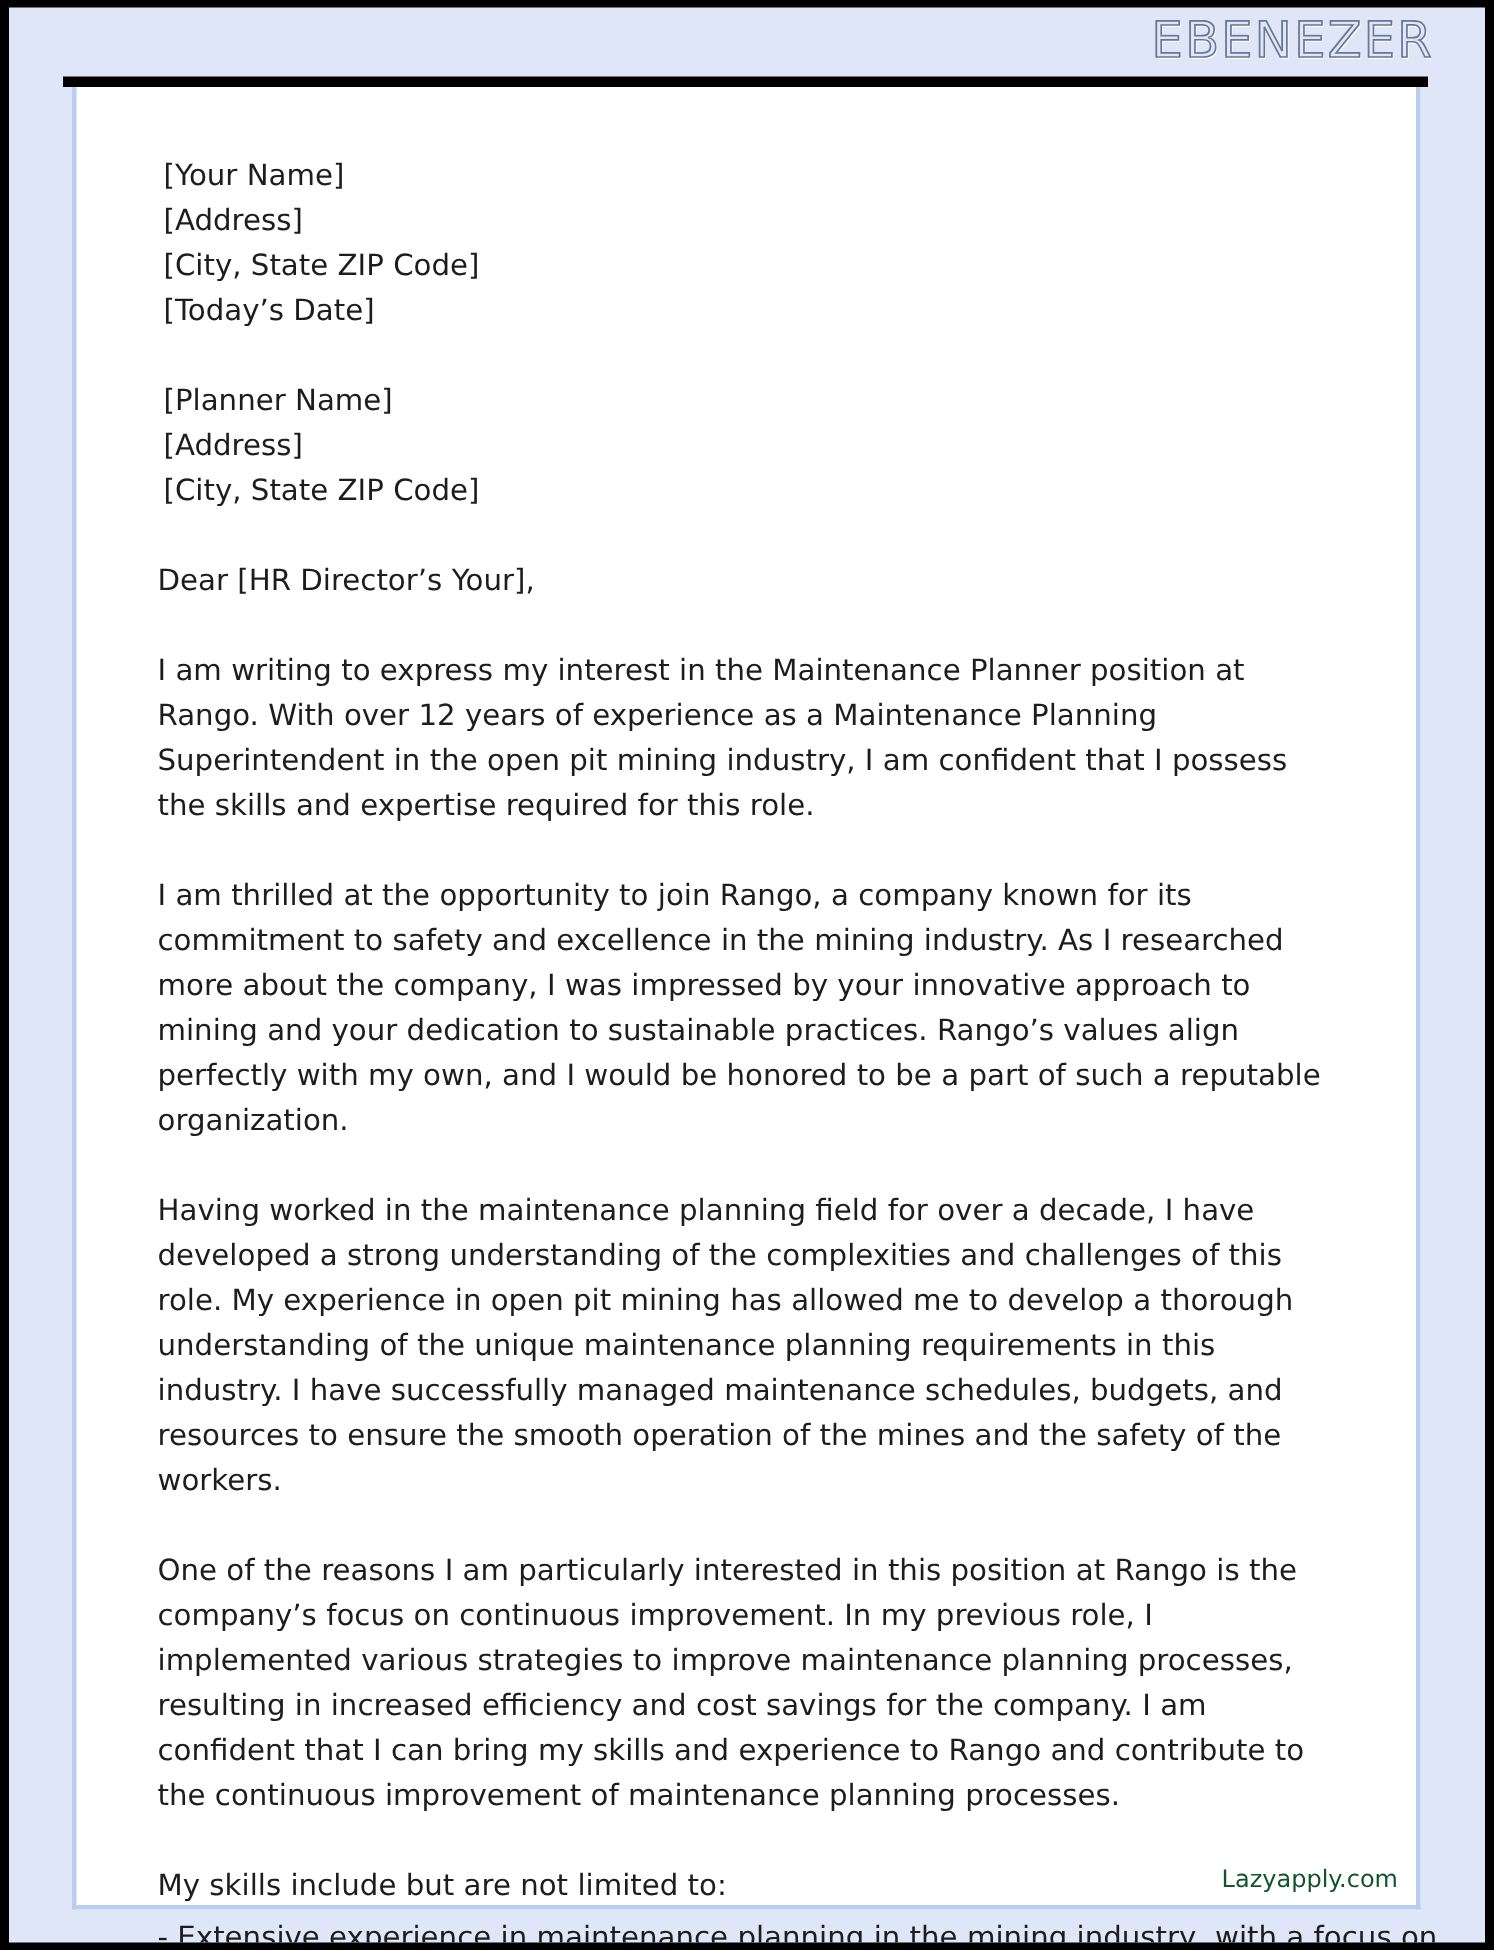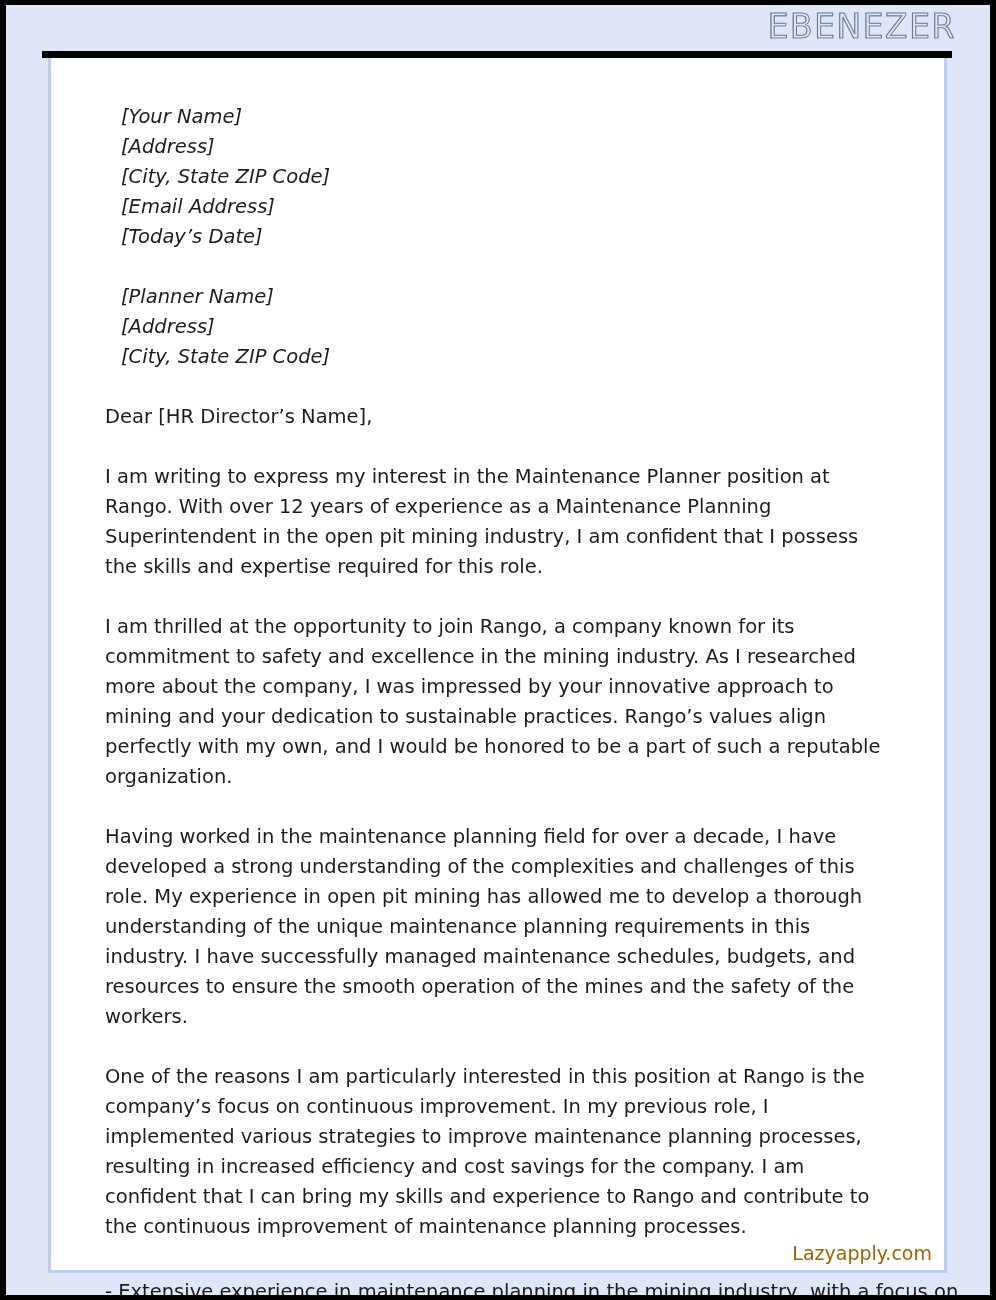--- a/index.html
+++ b/index.html
@@ -93,22 +93,21 @@
 
   
   .letter-text {
     font-family: "DejaVu Sans", sans-serif;
     font-size: 19.5px;
     line-height: 30px;
     color: #1d1d1d;
     width: 800px;
   }
   .addr-block {
-    margin: 0 0 30px 16px;
-    font-style: italic;
+    margin: 0 0 30px 4px;
   }
   .addr-line {
     display: block;
     white-space: nowrap;
   }
   .salutation {
     margin: 0 0 30px 0;
   }
   .body-para {
     margin: 0 16px 30px 0;
@@ -116,23 +115,23 @@
   .skills-intro {
     margin: 0;
   }
 
   
   .watermark {
     position: absolute;
     right: 12px;
     bottom: 8px;
     font-family: "DejaVu Sans", sans-serif;
-    font-size: 19px;
+    font-size: 16px;
     line-height: 18px;
-    color: #a16207;
+    color: #14532d;
     white-space: nowrap;
     user-select: none;
   }
 
   
   .overflow-line {
     position: absolute;
     top: 1272px;
     left: 99px;
     width: 860px;
@@ -155,31 +154,30 @@
   <div class="top-rule"></div>
 
   <div class="sheet">
     <div class="sheet-inner">
       <div class="letter-text">
 
         <div class="addr-block">
           <span class="addr-line">[Your Name]</span>
           <span class="addr-line">[Address]</span>
           <span class="addr-line">[City, State ZIP Code]</span>
-          <span class="addr-line">[Email Address]</span>
           <span class="addr-line">[Today’s Date]</span>
         </div>
 
         <div class="addr-block">
           <span class="addr-line">[Planner Name]</span>
           <span class="addr-line">[Address]</span>
           <span class="addr-line">[City, State ZIP Code]</span>
         </div>
 
-        <p class="salutation">Dear [HR Director’s Name],</p>
+        <p class="salutation">Dear [HR Director’s Your],</p>
         <p class="body-para">I am writing to express my interest in the Maintenance Planner position at Rango. With over 12 years of experience as a Maintenance Planning Superintendent in the open pit mining industry, I am confident that I possess the skills and expertise required for this role.</p>
         <p class="body-para">I am thrilled at the opportunity to join Rango, a company known for its commitment to safety and excellence in the mining industry. As I researched more about the company, I was impressed by your innovative approach to mining and your dedication to sustainable practices. Rango’s values align perfectly with my own, and I would be honored to be a part of such a reputable organization.</p>
         <p class="body-para">Having worked in the maintenance planning field for over a decade, I have developed a strong understanding of the complexities and challenges of this role. My experience in open pit mining has allowed me to develop a thorough understanding of the unique maintenance planning requirements in this industry. I have successfully managed maintenance schedules, budgets, and resources to ensure the smooth operation of the mines and the safety of the workers.</p>
         <p class="body-para">One of the reasons I am particularly interested in this position at Rango is the company’s focus on continuous improvement. In my previous role, I implemented various strategies to improve maintenance planning processes, resulting in increased efficiency and cost savings for the company. I am confident that I can bring my skills and experience to Rango and contribute to the continuous improvement of maintenance planning processes.</p>
         <p class="skills-intro">My skills include but are not limited to:</p>
 
       </div>
     </div>
 
     <div class="watermark">Lazyapply.com</div>

